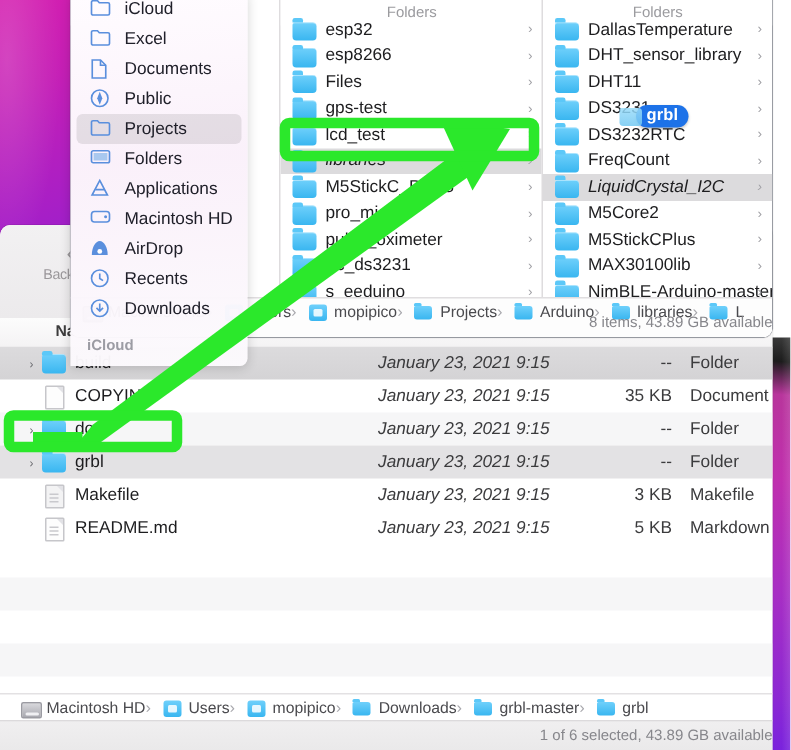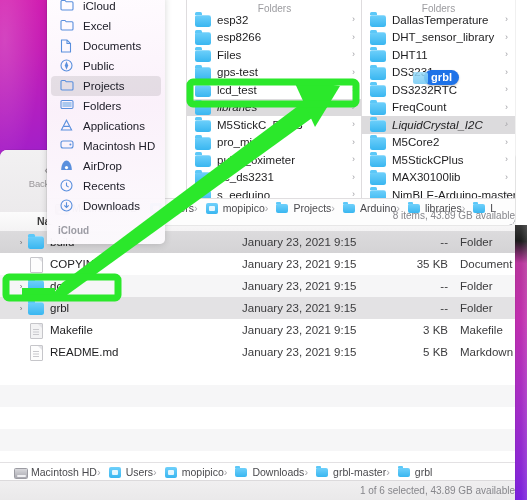--- a/index.html
+++ b/index.html
@@ -60,21 +60,21 @@
 
   
   #filelist{position:absolute;left:0;top:81px;right:0;bottom:38px;overflow:hidden;background:#fff;}
   .frow{position:relative;height:22px;display:flex;align-items:center;font-size:11.5px;color:#1d1d1f;}
   .frow.alt{background:#f6f6f7;}
   .frow.sel{background:#e3e2e4;}
   .frow.hl{background:linear-gradient(180deg,#dcdbdd,#d4d3d5);}
   .disc{width:14px;text-align:center;font-size:8px;color:#6d6d72;flex:0 0 14px;margin-left:14px;}
   .fico{flex:0 0 17px;height:14px;position:relative;margin-right:5px;}
   .fname{flex:1 1 auto;white-space:nowrap;overflow:hidden;}
-  .fdate{position:absolute;left:242px;color:#3b3b3d;font-size:11.5px;}
+  .fdate{position:absolute;left:252px;color:#3b3b3d;font-size:11.5px;font-style:italic;}
   .fsize{position:absolute;left:390px;width:58px;text-align:right;color:#3b3b3d;font-size:11.5px;}
   .fkind{position:absolute;left:460px;color:#3b3b3d;font-size:11.5px;white-space:nowrap;}
 
   
   .ico-folder{
     width:16px;height:12.5px;background:#4fc3f7;border-radius:1.5px 2.5px 2.5px 2.5px;
     position:absolute;left:0;top:1px;
     background:linear-gradient(180deg,#6fd0fb,#39b6f0);
     box-shadow:inset 0 .5px 0 rgba(255,255,255,.55);
   }

